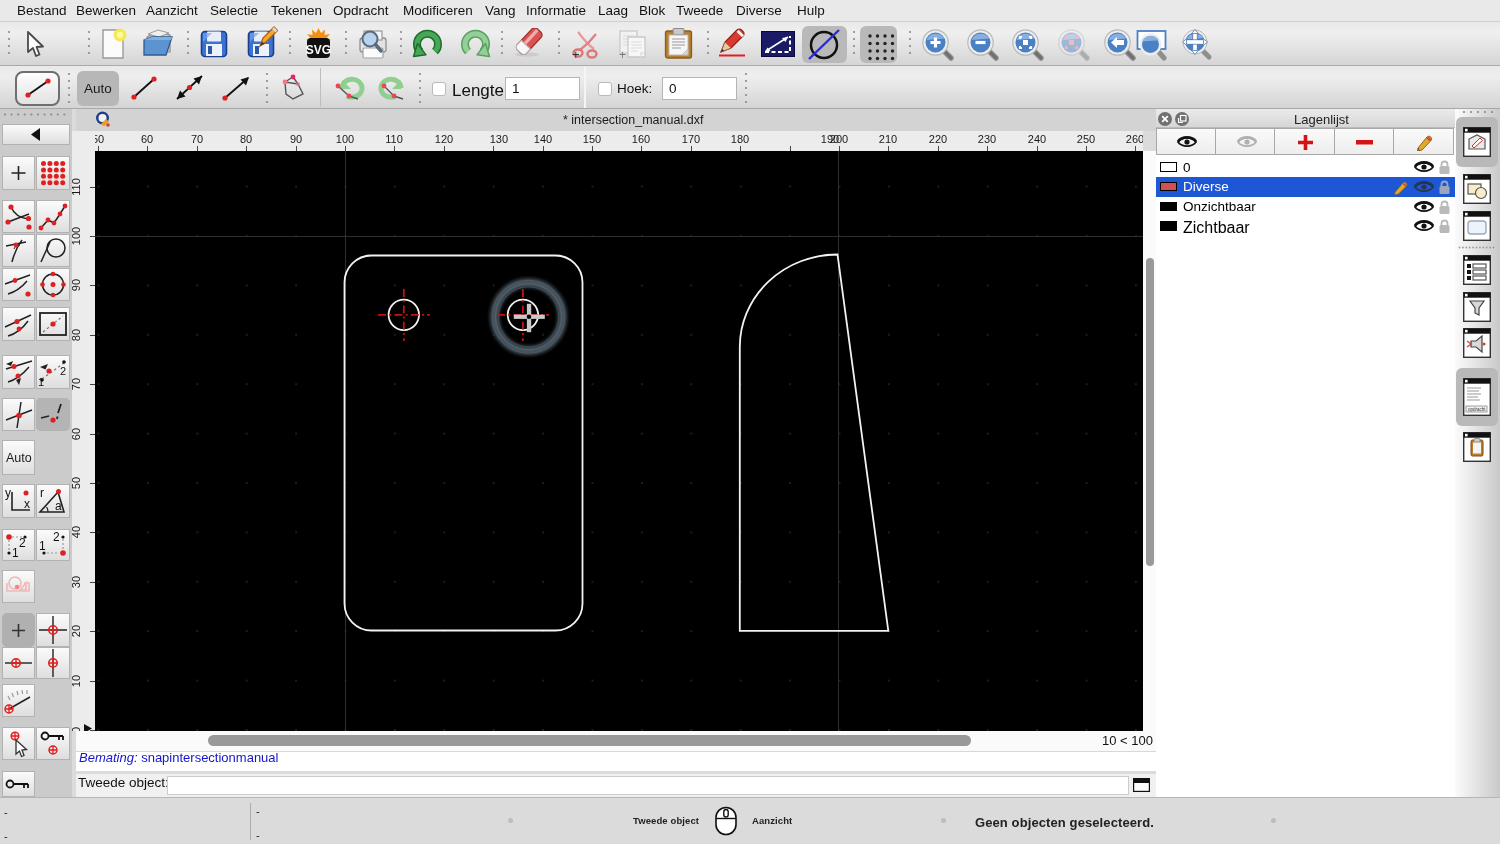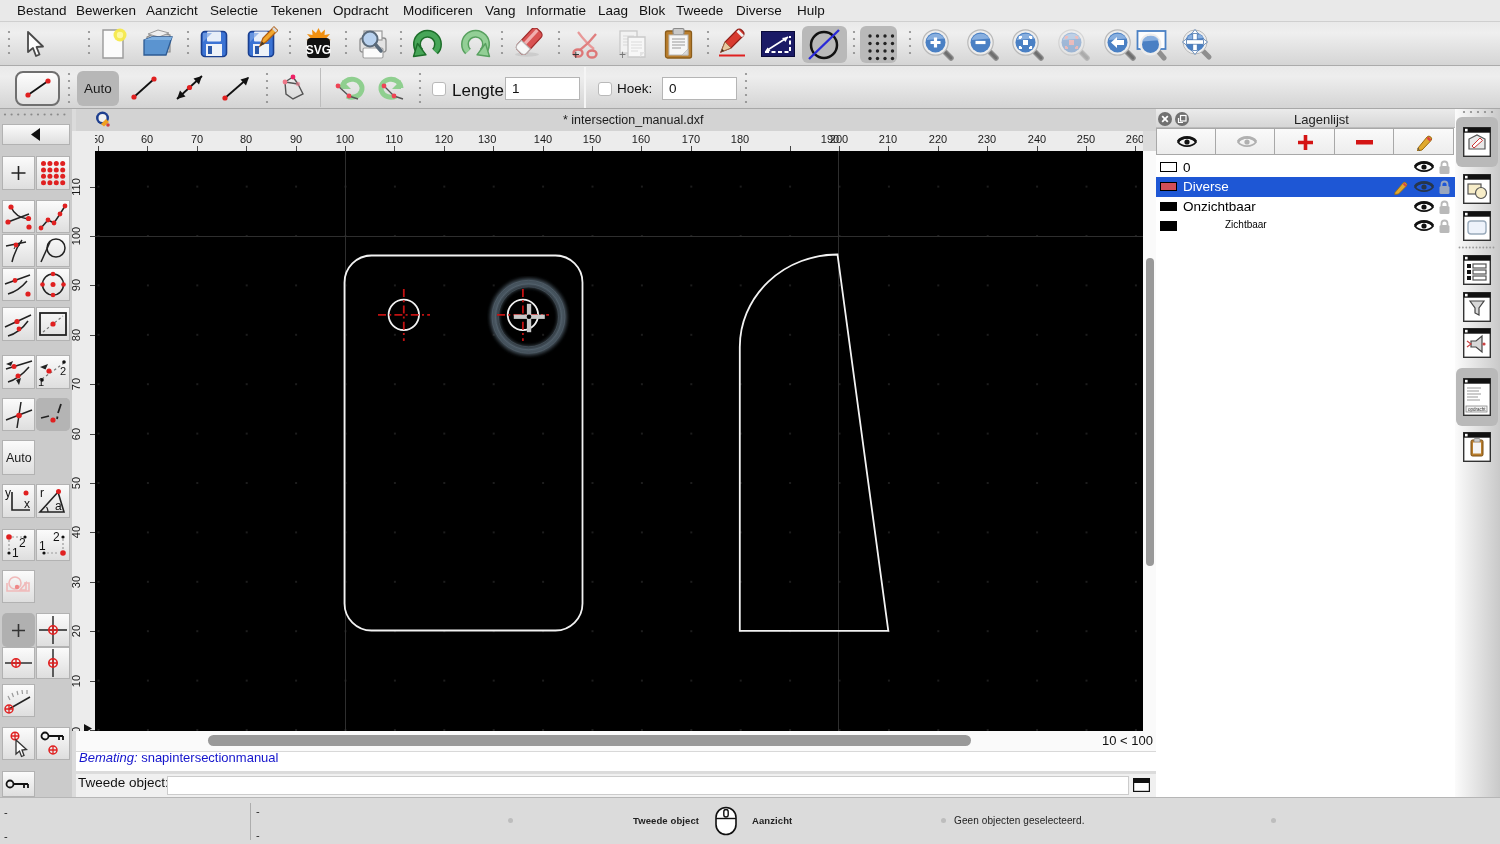--- a/index.html
+++ b/index.html
@@ -625,21 +625,21 @@
 <div class="abs" style="left:136px;top:2px;width:30px;text-align:center;font-size:11px;color:#1a1a1a;">80</div>
 <div class="abs" style="left:151px;top:15px;width:1px;height:5px;background:#444;"></div>
 <div class="abs" style="left:186px;top:2px;width:30px;text-align:center;font-size:11px;color:#1a1a1a;">90</div>
 <div class="abs" style="left:201px;top:15px;width:1px;height:5px;background:#444;"></div>
 <div class="abs" style="left:235px;top:2px;width:30px;text-align:center;font-size:11px;color:#1a1a1a;">100</div>
 <div class="abs" style="left:250px;top:15px;width:1px;height:5px;background:#444;"></div>
 <div class="abs" style="left:284px;top:2px;width:30px;text-align:center;font-size:11px;color:#1a1a1a;">110</div>
 <div class="abs" style="left:299px;top:15px;width:1px;height:5px;background:#444;"></div>
 <div class="abs" style="left:334px;top:2px;width:30px;text-align:center;font-size:11px;color:#1a1a1a;">120</div>
 <div class="abs" style="left:349px;top:15px;width:1px;height:5px;background:#444;"></div>
-<div class="abs" style="left:383px;top:2px;width:30px;text-align:left;font-size:11px;color:#1a1a1a;">130</div>
+<div class="abs" style="left:383px;top:2px;width:30px;text-align:right;font-size:11px;color:#1a1a1a;">130</div>
 <div class="abs" style="left:398px;top:15px;width:1px;height:5px;background:#444;"></div>
 <div class="abs" style="left:433px;top:2px;width:30px;text-align:center;font-size:11px;color:#1a1a1a;">140</div>
 <div class="abs" style="left:448px;top:15px;width:1px;height:5px;background:#444;"></div>
 <div class="abs" style="left:482px;top:2px;width:30px;text-align:center;font-size:11px;color:#1a1a1a;">150</div>
 <div class="abs" style="left:497px;top:15px;width:1px;height:5px;background:#444;"></div>
 <div class="abs" style="left:531px;top:2px;width:30px;text-align:center;font-size:11px;color:#1a1a1a;">160</div>
 <div class="abs" style="left:546px;top:15px;width:1px;height:5px;background:#444;"></div>
 <div class="abs" style="left:581px;top:2px;width:30px;text-align:center;font-size:11px;color:#1a1a1a;">170</div>
 <div class="abs" style="left:596px;top:15px;width:1px;height:5px;background:#444;"></div>
 <div class="abs" style="left:630px;top:2px;width:30px;text-align:center;font-size:11px;color:#1a1a1a;">180</div>
@@ -817,21 +817,21 @@
       <path d="M-9 0 C-5 -5.5 5 -5.5 9 0 C5 5.5 -5 5.5 -9 0 Z" stroke-width="1.8"></path>
       <circle cx="0" cy="0" r="2.6" fill="#111" stroke="none"></circle>
       <path d="M-9 0 C-5 -5.5 5 -5.5 9 0" stroke-width="2.6" transform="translate(0,-0.5)"></path>
     </g>
   </svg>
 <svg class="abs" style="left:1438px;top:199.60000000000002px;" width="13" height="15" viewBox="0 0 13 15">
     <path d="M3.5 6 V4.5 a 3 3 0 0 1 6 0 V6" fill="none" stroke="#b9b9b9" stroke-width="1.8"></path>
     <rect x="1.5" y="6" width="10" height="8" rx="1.5" fill="#b9b9b9"></rect>
   </svg>
 <div class="abs" style="left:1160px;top:221.40000000000003px;width:17px;height:9.5px;background:#000000;border:1.6px solid #000;"></div>
-<div class="abs" style="left:1183px;top:218.90000000000003px;font-size:10px;color:#000;margin-left:42px;">Zichtbaar</div>
+<div class="abs" style="left:1183px;top:218.90000000000003px;font-size:16px;color:#000;">Zichtbaar</div>
 <svg class="abs" style="left:1413px;top:218.40000000000003px;" width="22" height="16" viewBox="0 0 22 16">
     <g transform="translate(11,8) scale(1.0)" fill="none" stroke="#111">
       <path d="M-9 0 C-5 -5.5 5 -5.5 9 0 C5 5.5 -5 5.5 -9 0 Z" stroke-width="1.8"></path>
       <circle cx="0" cy="0" r="2.6" fill="#111" stroke="none"></circle>
       <path d="M-9 0 C-5 -5.5 5 -5.5 9 0" stroke-width="2.6" transform="translate(0,-0.5)"></path>
     </g>
   </svg>
 <svg class="abs" style="left:1438px;top:219.40000000000003px;" width="13" height="15" viewBox="0 0 13 15">
     <path d="M3.5 6 V4.5 a 3 3 0 0 1 6 0 V6" fill="none" stroke="#b9b9b9" stroke-width="1.8"></path>
     <rect x="1.5" y="6" width="10" height="8" rx="1.5" fill="#b9b9b9"></rect>
@@ -931,20 +931,20 @@
     <rect x="10" y="10.5" width="8" height="11" fill="#f5f5f5"></rect>
   </svg>
 <div class="abs" style="left:0;top:797px;width:1500px;height:47px;background:#dbdbdb;border-top:1px solid #b6b6b6;"></div>
 <div class="abs" style="left:4px;top:806px;font-size:11px;color:#222;">-</div>
 <div class="abs" style="left:4px;top:830px;font-size:11px;color:#222;">-</div>
 <div class="abs" style="left:250px;top:803px;width:1px;height:37px;background:#adadad;"></div>
 <div class="abs" style="left:256px;top:805px;font-size:11px;color:#222;">-</div>
 <div class="abs" style="left:256px;top:829px;font-size:11px;color:#222;">-</div>
 <div class="abs" style="left:633px;top:815px;font-size:9.5px;font-weight:bold;color:#222;letter-spacing:0.1px;">Tweede object</div>
 <div class="abs" style="left:752px;top:815px;font-size:9.5px;font-weight:bold;color:#222;letter-spacing:0.1px;">Aanzicht</div>
-<div class="abs" style="left:954px;top:815px;font-size:10px;font-weight:normal;color:#222;letter-spacing:0.1px;">Geen objecten geselecteerd.</div>
+<div class="abs" style="left:975px;top:815px;font-size:13px;font-weight:bold;color:#222;letter-spacing:0.1px;">Geen objecten geselecteerd.</div>
 <div class="abs" style="left:508px;top:818px;width:5px;height:5px;border-radius:50%;background:#bdbdbd;"></div>
 <div class="abs" style="left:941px;top:818px;width:5px;height:5px;border-radius:50%;background:#bdbdbd;"></div>
 <div class="abs" style="left:1271px;top:818px;width:5px;height:5px;border-radius:50%;background:#bdbdbd;"></div>
 <svg class="abs" style="left:714px;top:806px;" width="25" height="30" viewBox="0 0 25 30">
     <rect x="2" y="1.5" width="20" height="27" rx="10" fill="#fff" stroke="#111" stroke-width="1.6"></rect>
     <path d="M2 12.5 H22" stroke="#111" stroke-width="1.4"></path>
     <rect x="9.8" y="3.5" width="4.4" height="7.5" rx="2.2" fill="#fff" stroke="#111" stroke-width="1.4"></rect>
   </svg>
 </body></html>

